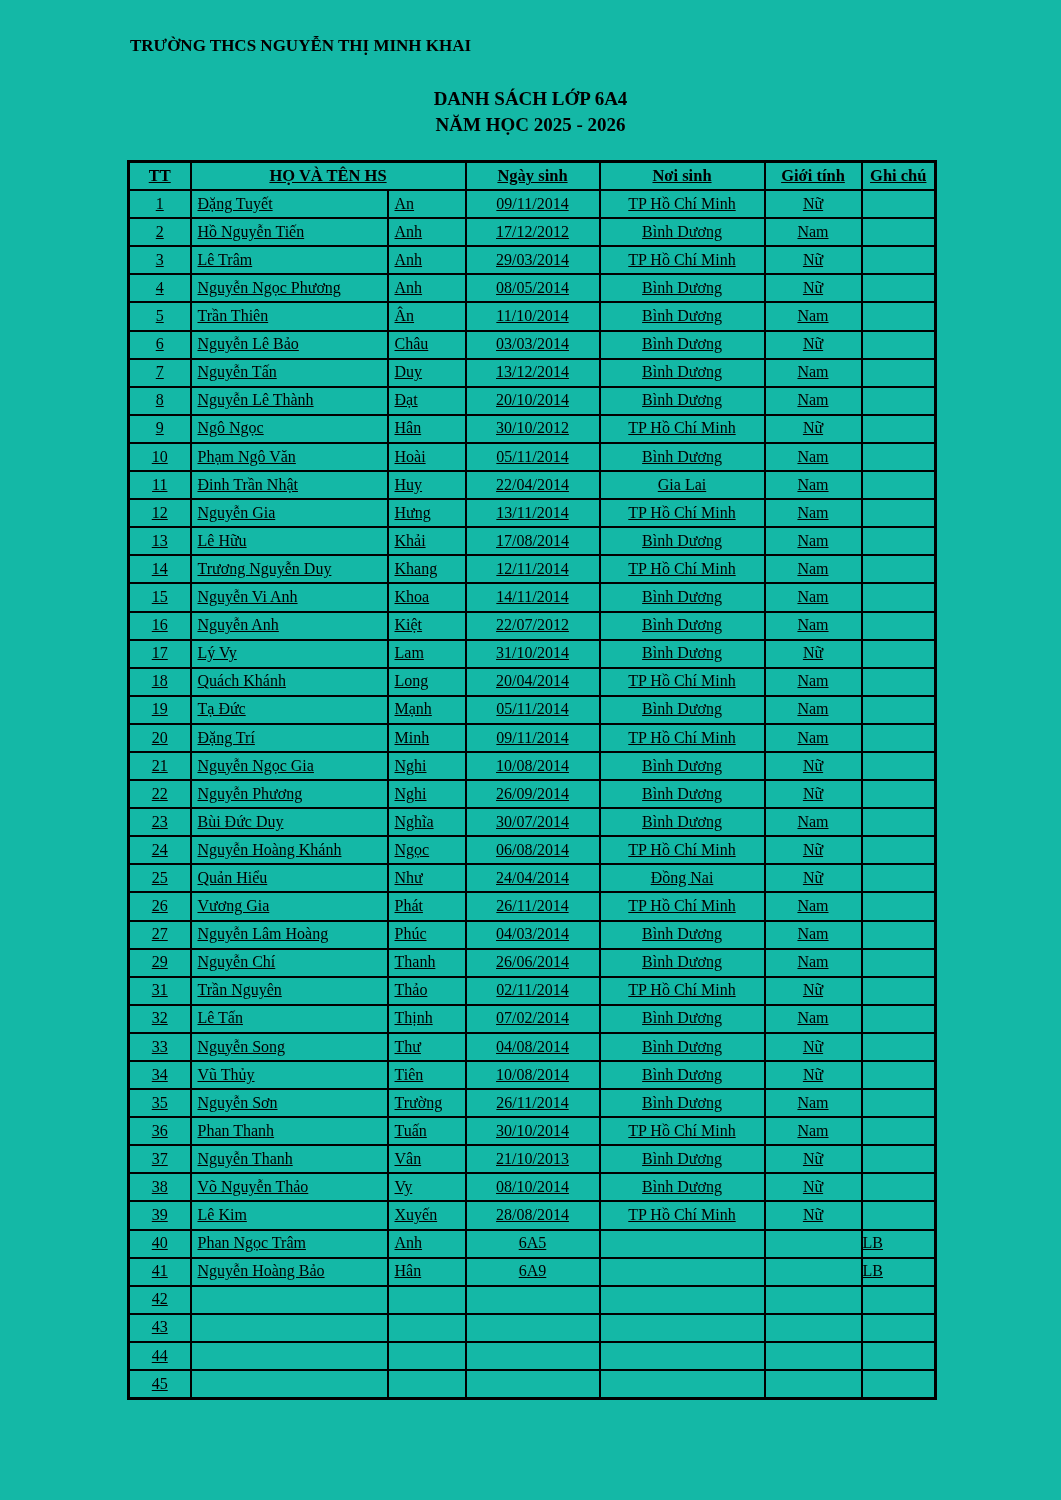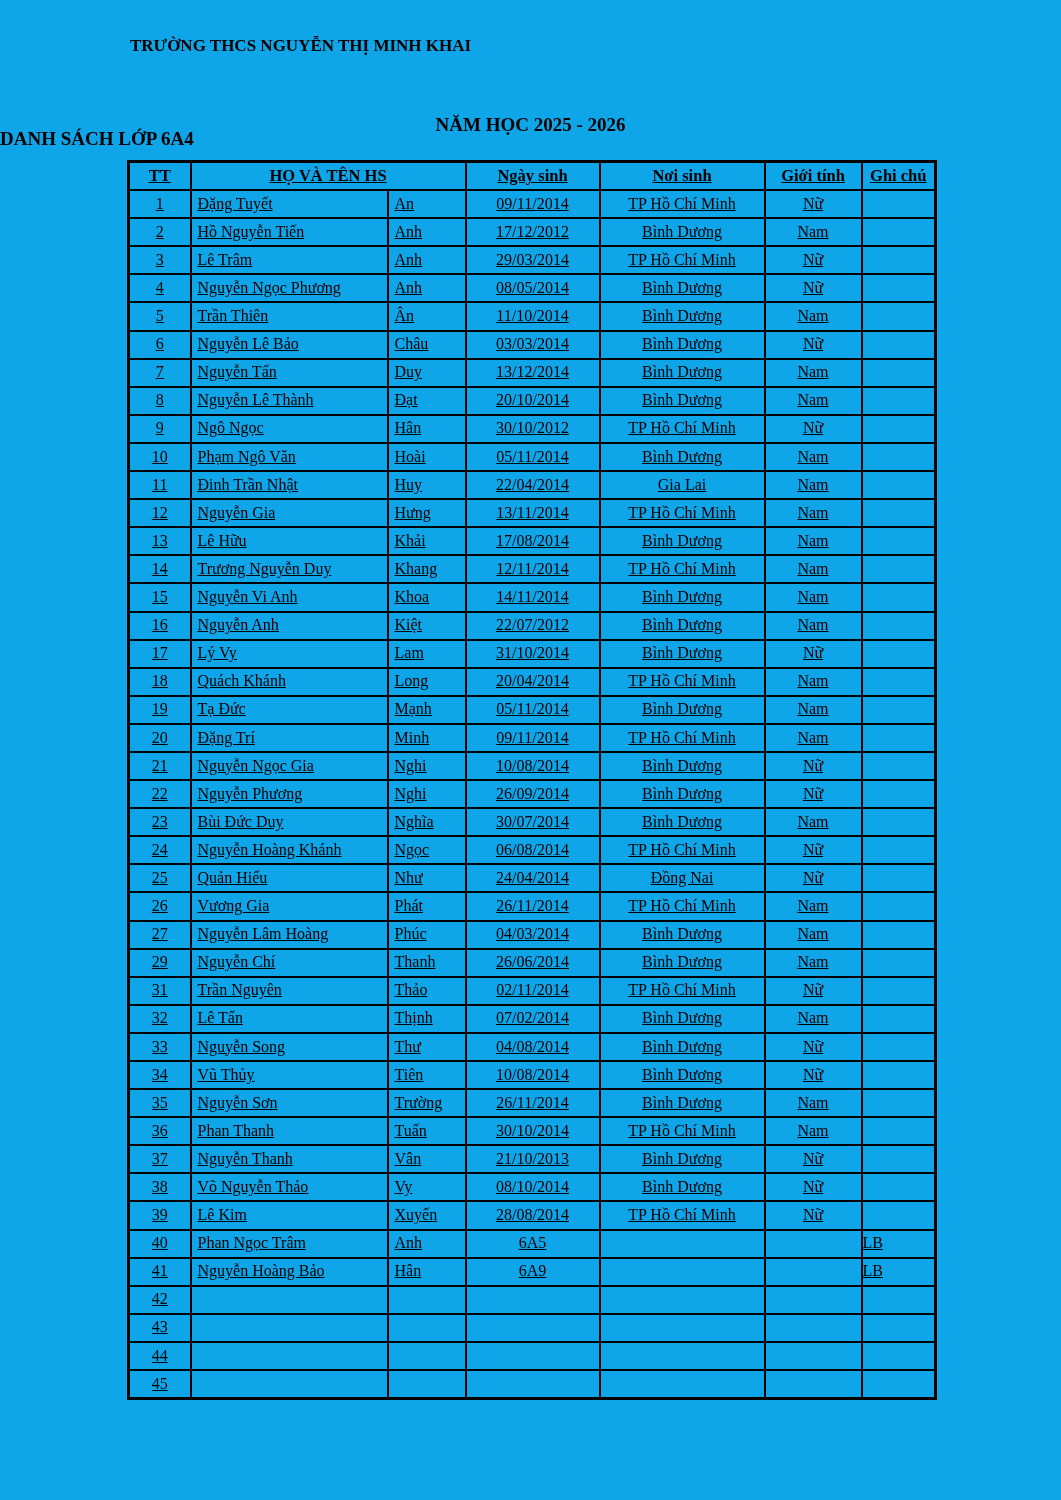--- a/index.html
+++ b/index.html
@@ -3,29 +3,29 @@
 <meta charset="utf-8">
 <style>
   html, body { margin: 0; padding: 0; }
   body {
     width: 1061px; height: 1500px;
     background: #ffffff;
     position: relative;
     font-family: "Liberation Serif", "DejaVu Serif", serif;
     color: #000000;
   }
-  .page { position: absolute; inset: 0; background: #0ea5e9; overflow: hidden; }
+  .page { position: absolute; inset: 0; background: #14b8a6; overflow: hidden; }
 
   .school-name {
     position: absolute; left: 130px; top: 36px;
     font-weight: bold; font-size: 17px; white-space: nowrap;
   }
   .doc-title {
     position: absolute; left: 0; top: 88px; width: 100%;
-    font-weight: bold; font-size: 19px; margin-top: 40px;
+    text-align: center; font-weight: bold; font-size: 19px;
   }
   .doc-subtitle {
     position: absolute; left: 0; top: 114px; width: 100%;
     text-align: center; font-weight: bold; font-size: 19px;
   }
 
   table.roster {
     position: absolute; left: 127px; top: 160px;
     width: 807px;
     border-collapse: collapse; table-layout: fixed;

